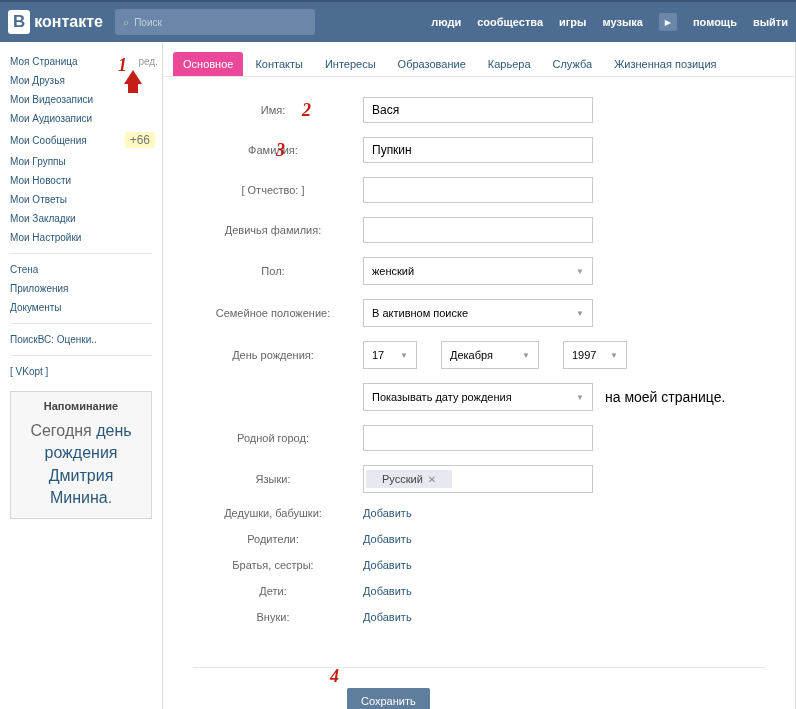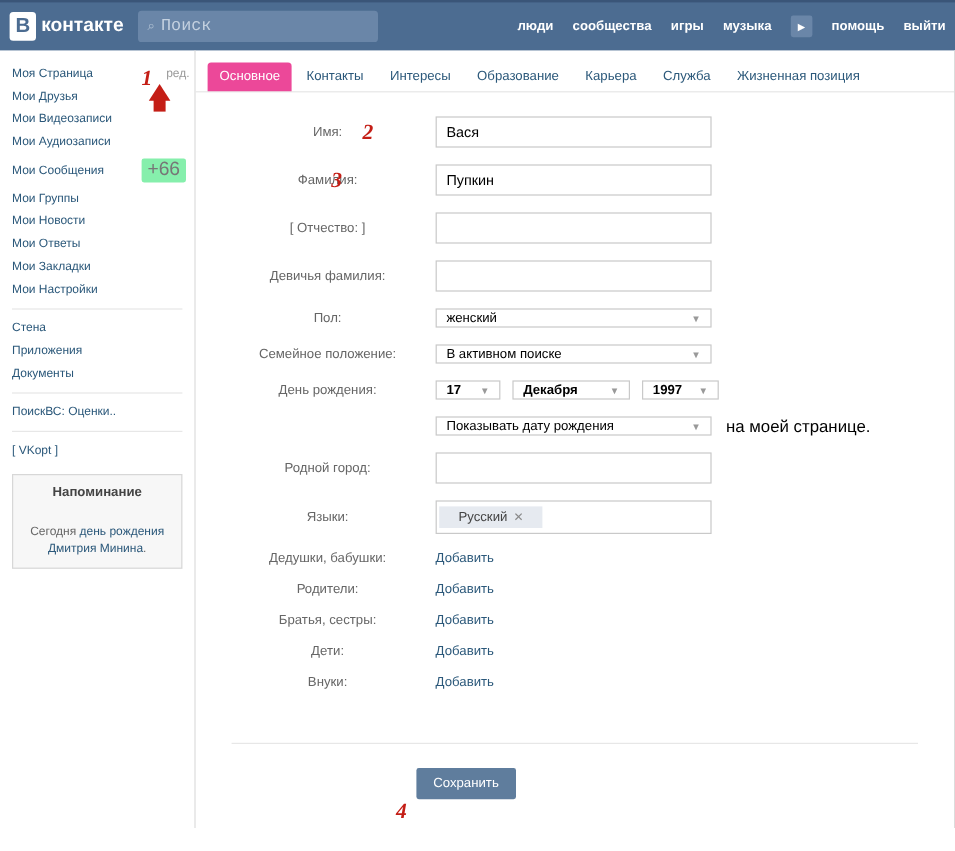--- a/index.html
+++ b/index.html
@@ -3,53 +3,53 @@
 <meta charset="utf-8">
 <style>
 * { margin: 0; padding: 0; box-sizing: border-box; }
 body { font-family: Tahoma, Arial, sans-serif; font-size: 11px; background: #fff; color: #000; width: 796px; }
 
 .header { background: #4c6c91; height: 42px; display: flex; align-items: center; padding: 0 8px; border-top: 2px solid #3a5578; }
 .logo { display: flex; align-items: center; color: #fff; font-size: 16px; font-weight: bold; margin-right: 12px; }
 .logo-b { background: #fff; color: #4c6c91; font-weight: bold; padding: 2px 5px; border-radius: 3px; margin-right: 4px; font-size: 17px; }
 .search-box { background: #6a86a8; border-radius: 3px; height: 26px; display: flex; align-items: center; padding: 0 8px; width: 200px; }
 .search-icon { color: #aebfd2; font-size: 11px; margin-right: 5px; }
-.search-input { background: transparent; border: none; color: #fff; font-size: 14px; outline: none; width: 100%; font-family: Liberation Mono, monospace; }
+.search-input { background: transparent; border: none; color: #fff; font-size: 10px; outline: none; width: 100%; }
 .search-input::placeholder { color: #c4d1e0; }
 .nav { margin-left: auto; display: flex; align-items: center; gap: 16px; }
 .nav a { color: #fff; font-size: 11px; font-weight: bold; text-decoration: none; }
 .play-btn { background: #6a86a8; color: #fff; width: 18px; height: 18px; display: flex; align-items: center; justify-content: center; font-size: 8px; border-radius: 2px; }
 
 .body-wrap { display: flex; }
 .sidebar { width: 162px; padding: 10px 0 10px 10px; }
 .side-row { display: flex; align-items: center; justify-content: space-between; padding: 4px 4px 4px 0; }
 .side-link { color: #2b587a; font-size: 10px; text-decoration: none; cursor: pointer; }
 .side-extra { color: #999; font-size: 10px; cursor: pointer; }
-.side-badge { background: #86efac; color: #777; font-size: 16px; padding: 1px 5px; border-radius: 2px; margin-right: 3px; }
+.side-badge { background: #fef9c3; color: #777; font-size: 12px; padding: 1px 5px; border-radius: 2px; margin-right: 3px; }
 .side-sep { border-top: 1px solid #e7e7e7; margin: 6px 10px 6px 0; }
 .reminder { border: 1px solid #d7d7d7; background: #f7f7f7; margin: 10px 10px 0 0; padding: 8px; text-align: center; }
-.reminder-title { font-weight: bold; color: #444; margin-bottom: 21px; font-size: 11px; }
-.reminder-body { font-size: 10px; color: #666; line-height: 1.4; }
+.reminder-title { font-weight: bold; color: #444; margin-bottom: 8px; font-size: 11px; }
+.reminder-body { font-size: 16px; color: #666; line-height: 1.4; }
 .reminder-body a { color: #2b587a; text-decoration: none; }
 
 .main { flex: 1; border-left: 1px solid #dcdcdc; border-right: 1px solid #dcdcdc; }
 .tabs { display: flex; border-bottom: 1px solid #e7e7e7; padding: 10px 10px 0 10px; gap: 2px; }
 .tab { padding: 6px 10px; color: #2b587a; font-size: 11px; cursor: pointer; border-radius: 3px 3px 0 0; }
 .tab.active { background: #ec4899; color: #fff; }
 
 .form { padding: 20px 30px; }
 .form-row { display: flex; align-items: center; margin-bottom: 14px; }
 .form-label { width: 170px; text-align: center; color: #666; font-size: 11px; padding-right: 10px; }
 .form-input { border: 1px solid #c9c9c9; height: 26px; padding: 0 8px; font-size: 12px; color: #000; width: 230px; outline: none; }
-.select { border: 1px solid #c9c9c9; height: 16px; display: flex; align-items: center; justify-content: space-between; padding: 0 8px; font-size: 11px; color: #000; background: #fff; cursor: pointer; }
+.select { border: 1px solid #c9c9c9; height: 28px; display: flex; align-items: center; justify-content: space-between; padding: 0 8px; font-size: 11px; color: #000; background: #fff; cursor: pointer; }
 .select-w { width: 230px; }
 .select-sm { width: 54px; }
 .select-md { width: 98px; }
 .select-arrow { color: #999; font-size: 8px; }
-.inline-selects { display: flex; gap: 10px; font-weight: bold; }
+.inline-selects { display: flex; gap: 24px; }
 .aside-text { color: #000; font-size: 14px; margin-left: 12px; }
 .tag-box { border: 1px solid #c9c9c9; height: 28px; width: 230px; padding: 2px; display: flex; align-items: center; }
 .tag { background: #e6eaf0; color: #444; font-size: 11px; padding: 3px 16px; display: flex; align-items: center; gap: 5px; }
 .tag-x { color: #888; cursor: pointer; font-size: 10px; }
 .add-link { color: #2b587a; font-size: 11px; cursor: pointer; }
 
 .save-row { display: flex; align-items: center; padding: 20px 0 24px 0; border-top: 1px solid #e7e7e7; margin: 10px 30px 0 30px; }
 .save-btn { background: #5f7d9d; color: #fff; border: none; padding: 7px 14px; font-size: 11px; cursor: pointer; border-radius: 2px; }
 
 .annot { position: absolute; color: #c41e16; font-family: Georgia, serif; font-style: italic; font-weight: bold; font-size: 18px; pointer-events: none; }

